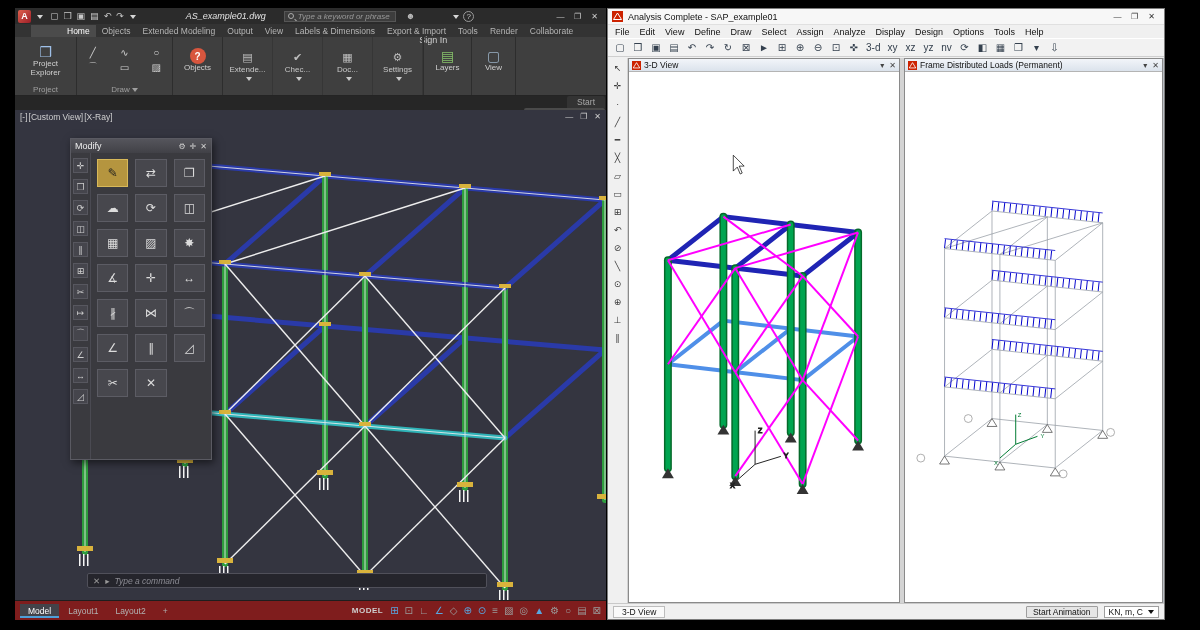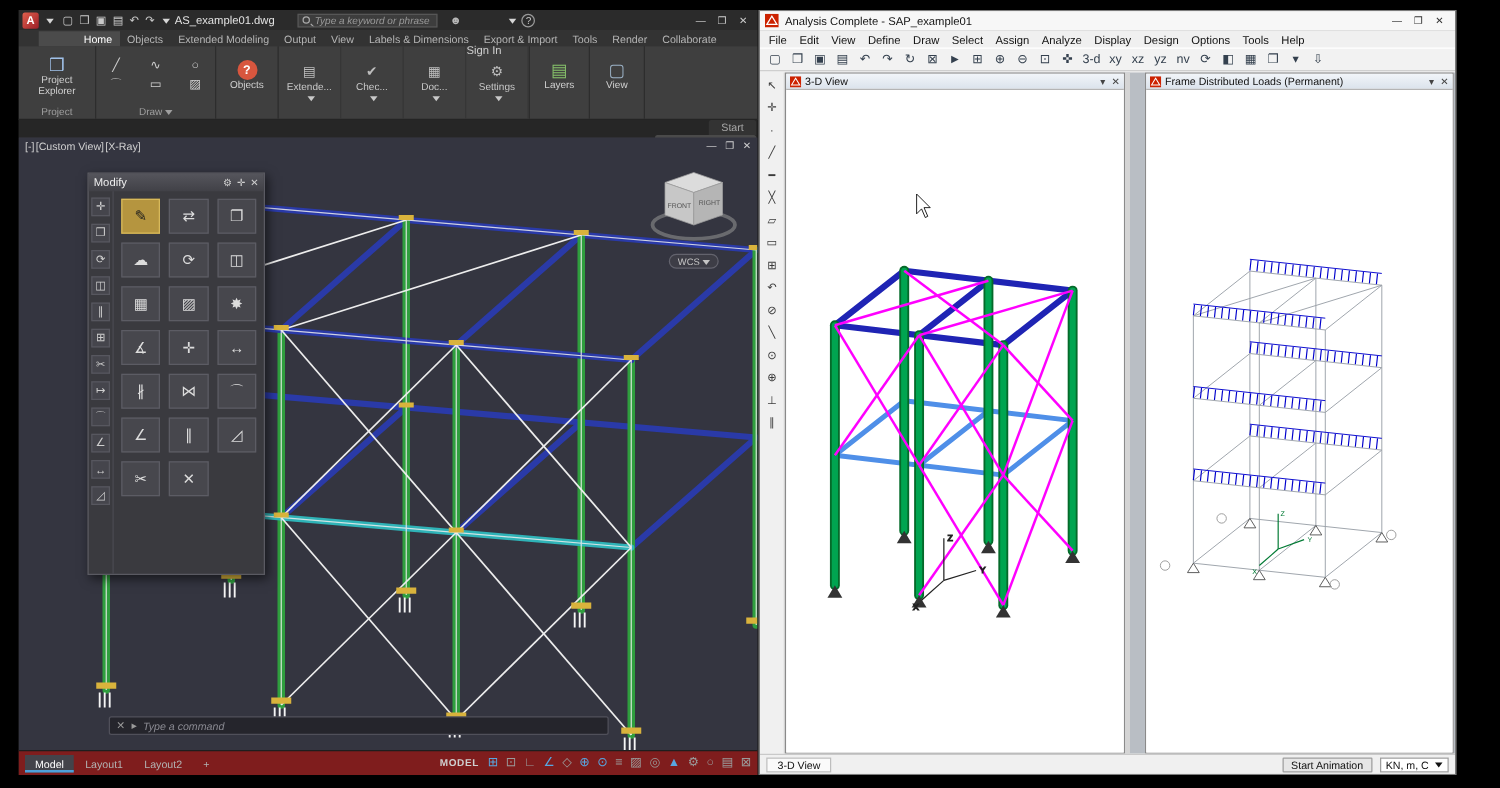--- a/index.html
+++ b/index.html
@@ -7,21 +7,21 @@
 .stage{position:relative;width:1200px;height:630px;background:#000;overflow:hidden;}
 .abs{position:absolute;}
 .ticon{display:inline-flex;align-items:center;justify-content:center;}
 .caret{display:inline-block;width:0;height:0;border:3px solid transparent;border-top:4px solid currentColor;transform:translateY(2px);margin-left:2px;}
 
 
 .acad{left:15px;top:8px;width:591px;height:612px;background:#2e2e2e;color:#d6d6d6;font-size:9px;}
 .acad-titlebar{height:16px;background:#2b2b2b;display:flex;align-items:center;gap:4px;padding:0 3px;}
 .app-logo{width:13px;height:13px;background:linear-gradient(135deg,#e0604d,#9c1f28);color:#fff;font-weight:bold;font-size:9px;display:flex;align-items:center;justify-content:center;border-radius:2px;flex:none;}
 .qat{display:flex;gap:5px;color:#c9c9c9;font-size:9px;margin-left:3px;}
-.acad-title{color:#e3e3e3;white-space:nowrap;}
+.acad-title{margin-left:46px;color:#e3e3e3;white-space:nowrap;font-style:italic;}
 .search{margin-left:14px;width:112px;height:11px;background:#3d3d3d;border:1px solid #565656;color:#999;font-style:italic;font-size:8px;display:flex;align-items:center;padding:0 3px;gap:4px;white-space:nowrap;overflow:hidden;}
 .mag{width:6px;height:6px;border:1px solid #aaa;border-radius:50%;position:relative;flex:none;}
 .mag::after{content:"";position:absolute;width:4px;height:1px;background:#aaa;transform:rotate(45deg);left:5px;top:6px;}
 .user-glyph{color:#b9b9b9;font-size:9px;margin-left:6px;}
 .signin{color:#cfcfcf;margin-top:48px;}
 .helpq{width:11px;height:11px;border:1px solid #9a9a9a;border-radius:50%;display:flex;align-items:center;justify-content:center;font-size:8px;color:#c5c5c5;flex:none;}
 .winbtns{margin-left:auto;display:flex;}
 .winbtn{width:17px;text-align:center;color:#ccc;font-size:8px;}
 .ribbon-tabs{height:13px;background:#333;display:flex;align-items:flex-end;padding-left:16px;font-size:8.5px;color:#b5b5b5;white-space:nowrap;}
 .rtab{padding:1px 6px;}
@@ -78,21 +78,21 @@
 .sap-menubar{height:13px;display:flex;align-items:center;padding-left:2px;background:#f0f0f0;}
 .sap-menu{padding:0 5px;}
 .sap-toolbar{height:19px;display:flex;align-items:center;gap:2px;padding:0 4px;background:#f2f2f2;border-top:1px solid #fff;border-bottom:1px solid #cfcfcf;overflow:hidden;}
 .tbtn{min-width:16px;height:15px;display:inline-flex;align-items:center;justify-content:center;font-size:10px;color:#34404e;padding:0 2px;}
 .sap-side{position:absolute;left:0;top:49px;bottom:16px;width:20px;border-right:1px solid #d2d2d2;background:#f0f0f0;display:flex;flex-direction:column;align-items:center;gap:4px;padding-top:3px;overflow:hidden;}
 .sbtn{width:16px;height:14px;display:flex;align-items:center;justify-content:center;font-size:9px;color:#3a3a3a;}
 .sap-mdi{position:absolute;left:20px;top:49px;right:0;bottom:16px;background:#b9bec4;}
 .child{position:absolute;top:0;bottom:0;border:1px solid #8a8a8a;background:#fff;display:flex;flex-direction:column;}
 .child1{left:0;width:272px;}
 .splitter{position:absolute;top:0;bottom:0;left:272px;width:4px;background:#d4d4d4;}
-.child2{left:276px;right:1px;margin-left:12px;}
+.child2{left:276px;right:1px;}
 .child-cap{height:13px;background:linear-gradient(#f2f5f9,#dbe3ec);display:flex;align-items:center;gap:3px;padding:0 3px;border-bottom:1px solid #b4b4b4;font-size:8.5px;white-space:nowrap;overflow:hidden;}
 .cap-btns{margin-left:auto;display:flex;gap:5px;color:#444;font-size:8px;}
 .child-client{flex:1;position:relative;background:#fff;overflow:hidden;}
 .sap-status{position:absolute;left:0;right:0;bottom:0;height:16px;background:#f0f0f0;border-top:1px solid #c9c9c9;display:flex;align-items:center;padding:0 5px;font-size:8.5px;gap:6px;}
 .viewname{border:1px solid #bdbdbd;background:#fafafa;padding:0 8px;height:12px;display:flex;align-items:center;}
 .statgap{flex:1;}
 .sbtn2{border:1px solid #9e9e9e;background:#e6e6e6;padding:0 6px;height:12px;display:flex;align-items:center;border-radius:1px;}
 .units{border:1px solid #9e9e9e;background:#fff;padding:0 4px;height:12px;display:flex;align-items:center;gap:3px;}
 .sap-logo{width:11px;height:11px;flex:none;}
 .mini-logo{width:9px;height:9px;flex:none;}
@@ -393,34 +393,20 @@
               <span class="ptool">⌒</span>
               <span class="ptool">∠</span>
               <span class="ptool">∥</span>
               <span class="ptool">◿</span>
               <span class="ptool">✂</span>
               <span class="ptool">✕</span>
             </div>
         </div>
       </div>
 
-      <div class="viewcube-wrap">
-        <svg viewBox="0 0 74 64" width="74" height="64">
-          <ellipse cx="37" cy="46" rx="33" ry="11" fill="none" stroke="#8d8d8d" stroke-width="3" opacity="0.6"></ellipse>
-          <polygon points="37,4 60,12 37,20 14,12" fill="#dcdcdc" stroke="#9e9e9e" stroke-width="0.6"></polygon>
-          <polygon points="14,12 37,20 37,46 14,38" fill="#c7c7c7" stroke="#9e9e9e" stroke-width="0.6"></polygon>
-          <polygon points="37,20 60,12 60,38 37,46" fill="#b5b5b5" stroke="#9e9e9e" stroke-width="0.6"></polygon>
-          <text x="16" y="32" font-size="5.5" fill="#555">FRONT</text>
-          <text x="41" y="30" font-size="5.5" fill="#555">RIGHT</text>
-        </svg>
-        <div class="wcs-pill">
-          <span>WCS</span>
-          <span class="caret"></span>
-        </div>
-      </div>
 
       <div class="cmdbar">
         <span>✕</span>
         <span>▸</span>
         <span class="cmdtext">Type a command</span>
       </div>
     </div>
 
     <div class="acad-bottom">
       <div class="ltabs">

